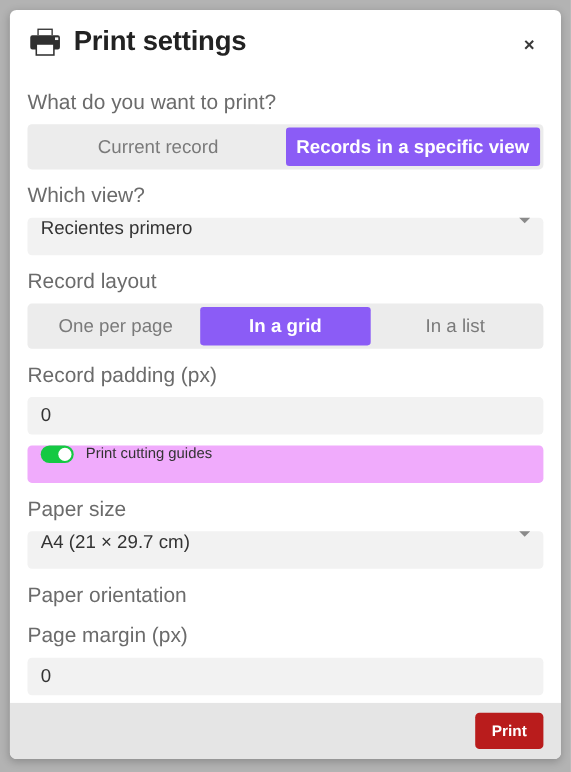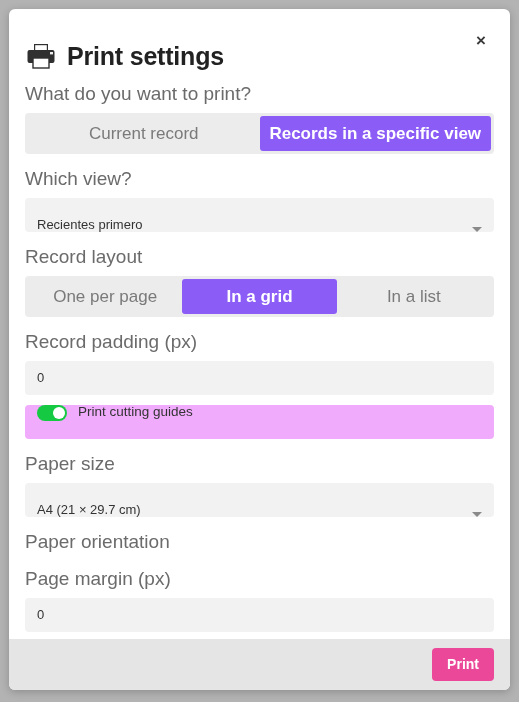--- a/index.html
+++ b/index.html
@@ -33,21 +33,21 @@
   .modal-body {
     flex: 1 1 auto;
     padding: 16px 16px 0 16px;
     box-sizing: border-box;
     position: relative;
   }
 
   
   .header {
     display: flex;
-    align-items: flex-end;
+    align-items: flex-start;
     height: 44px;
     padding-left: 2px;
     position: relative;
   }
   .printer-icon {
     width: 28px;
     height: 26px;
     margin-right: 12px;
     flex: 0 0 auto;
     display: block;
@@ -120,23 +120,23 @@
   
   .select-box,
   .text-input {
     width: 100%;
     background: #f2f2f2;
     border: none;
     border-radius: 4px;
     box-sizing: border-box;
     height: 34px;
     display: flex;
-    align-items: flex-end;
+    align-items: flex-start;
     padding: 0 12px;
-    font-size: 13px;
+    font-size: 17px;
     color: #333333;
     cursor: pointer;
     position: relative;
     font-family: "Liberation Sans", sans-serif;
   }
   .text-input {
     cursor: text;
     display: block;
     line-height: 34px;
     padding: 0 12px;
@@ -199,21 +199,21 @@
     flex: 0 0 auto;
     height: 51px;
     background: #e5e5e5;
     display: flex;
     align-items: center;
     justify-content: flex-end;
     padding-right: 16px;
     box-sizing: border-box;
   }
   .print-btn {
-    background: #ec4899;
+    background: #b91c1c;
     color: #ffffff;
     font-size: 14px;
     font-weight: bold;
     border: none;
     border-radius: 4px;
     padding: 8px 15px;
     cursor: pointer;
     font-family: "Liberation Sans", sans-serif;
     line-height: 1.2;
   }

